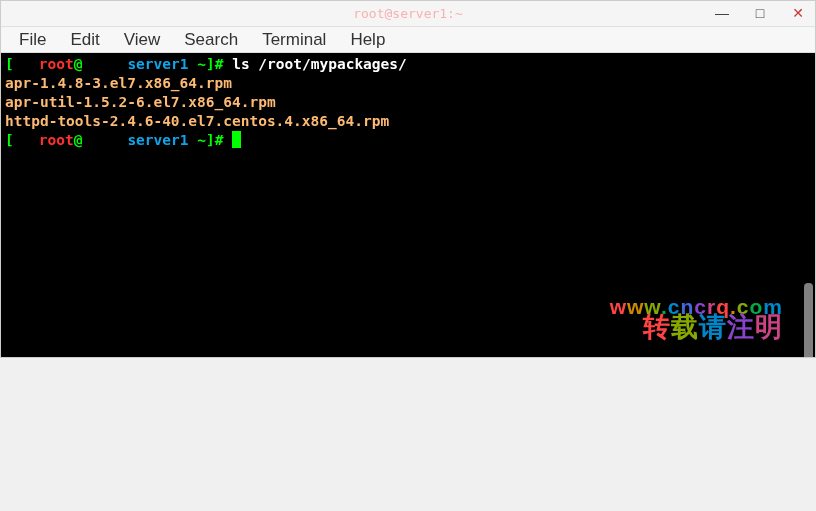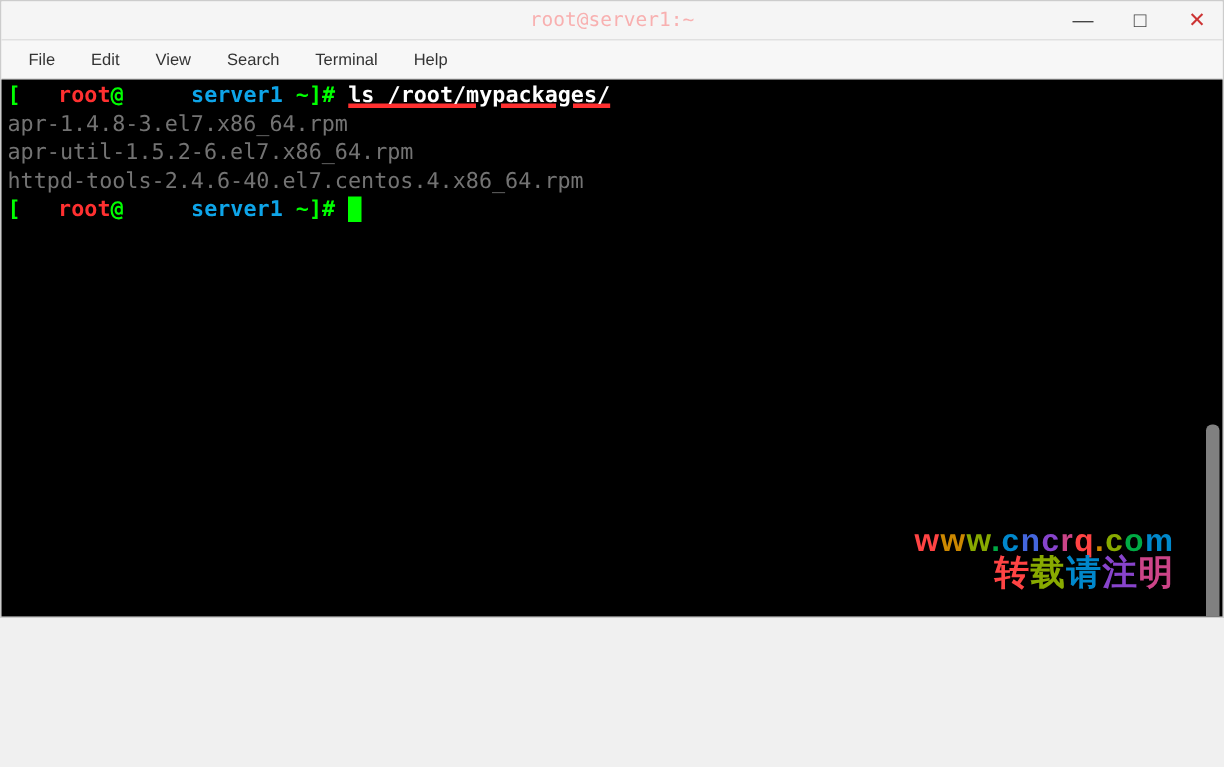--- a/index.html
+++ b/index.html
@@ -9,21 +9,21 @@
     }
     body {
       font-family: sans-serif;
       background: #f0f0f0;
       width: 816px;
       height: 511px;
       overflow: hidden;
     }
     .window {
       width: 816px;
-      height: 412px;
+      height: 358px;
       background: #fff;
       display: flex;
       flex-direction: column;
       border: 1px solid #ccc;
     }
     .titlebar {
       height: 26px;
       background: #f5f5f5;
       display: flex;
       align-items: center;
@@ -60,21 +60,21 @@
       height: 26px;
       background: #f7f7f7;
       display: flex;
       align-items: center;
       padding: 0 8px;
       gap: 4px;
       border-bottom: 1px solid #ddd;
     }
     .menu-item {
       padding: 3px 10px;
-      font-size: 11px;
+      font-size: 17px;
       color: #333;
       cursor: pointer;
     }
     .terminal {
       flex: 1;
       background: #000;
       font-family: "DejaVu Sans Mono", "Courier New", monospace;
       font-size: 14.5px;
       line-height: 19px;
       padding: 2px 4px;
@@ -86,26 +86,25 @@
       white-space: pre;
     }
     .prompt-bracket { color: #00ff00; }
     .prompt-user { color: #ff3030; margin-left: 25px; }
     .prompt-at { color: #00ff00; }
     .prompt-host { color: #0ea5e9; margin-left: 45px; }
     .prompt-path { color: #00ff00; }
     .prompt-hash { color: #00ff00; }
     .cmd-text { color: #ffffff; position: relative; }
     .underline-red {
-      text-decoration: underline;
       text-decoration-color: #ff3030;
       text-decoration-thickness: 3px;
       text-underline-offset: 1px;
     }
-    .file-list { color: #737373; font-weight: normal; }
+    .file-list { color: #fdba74; font-weight: bold; }
     .cursor {
       display: inline-block;
       width: 9px;
       height: 17px;
       background: #00ff00;
       vertical-align: text-bottom;
     }
     .scrollbar {
       position: absolute;
       right: 2px;
@@ -121,21 +120,21 @@
       bottom: 20px;
       text-align: right;
       font-family: sans-serif;
       letter-spacing: 1px;
     }
     .watermark-url {
       font-size: 21px;
       font-weight: bold;
     }
     .watermark-sub {
-      font-size: 23px;
+      font-size: 27px;
       font-weight: bold;
       margin-top: 2px;
     }
     .wc1 { color: #ff4444; }
     .wc2 { color: #cc8800; }
     .wc3 { color: #88aa00; }
     .wc4 { color: #00aa44; }
     .wc5 { color: #0088cc; }
     .wc6 { color: #4466dd; }
     .wc7 { color: #8844cc; }

